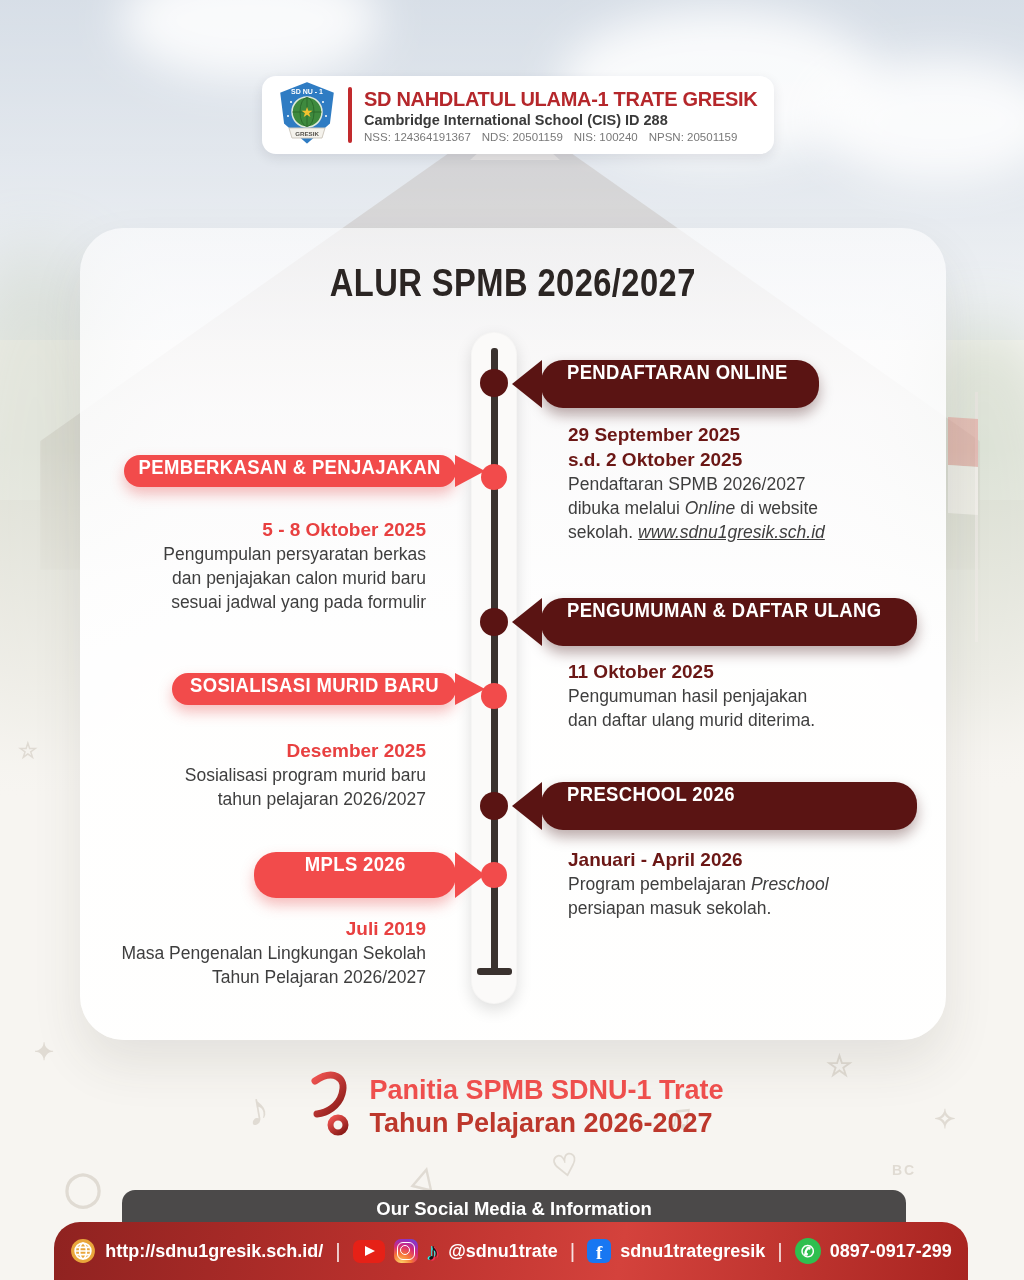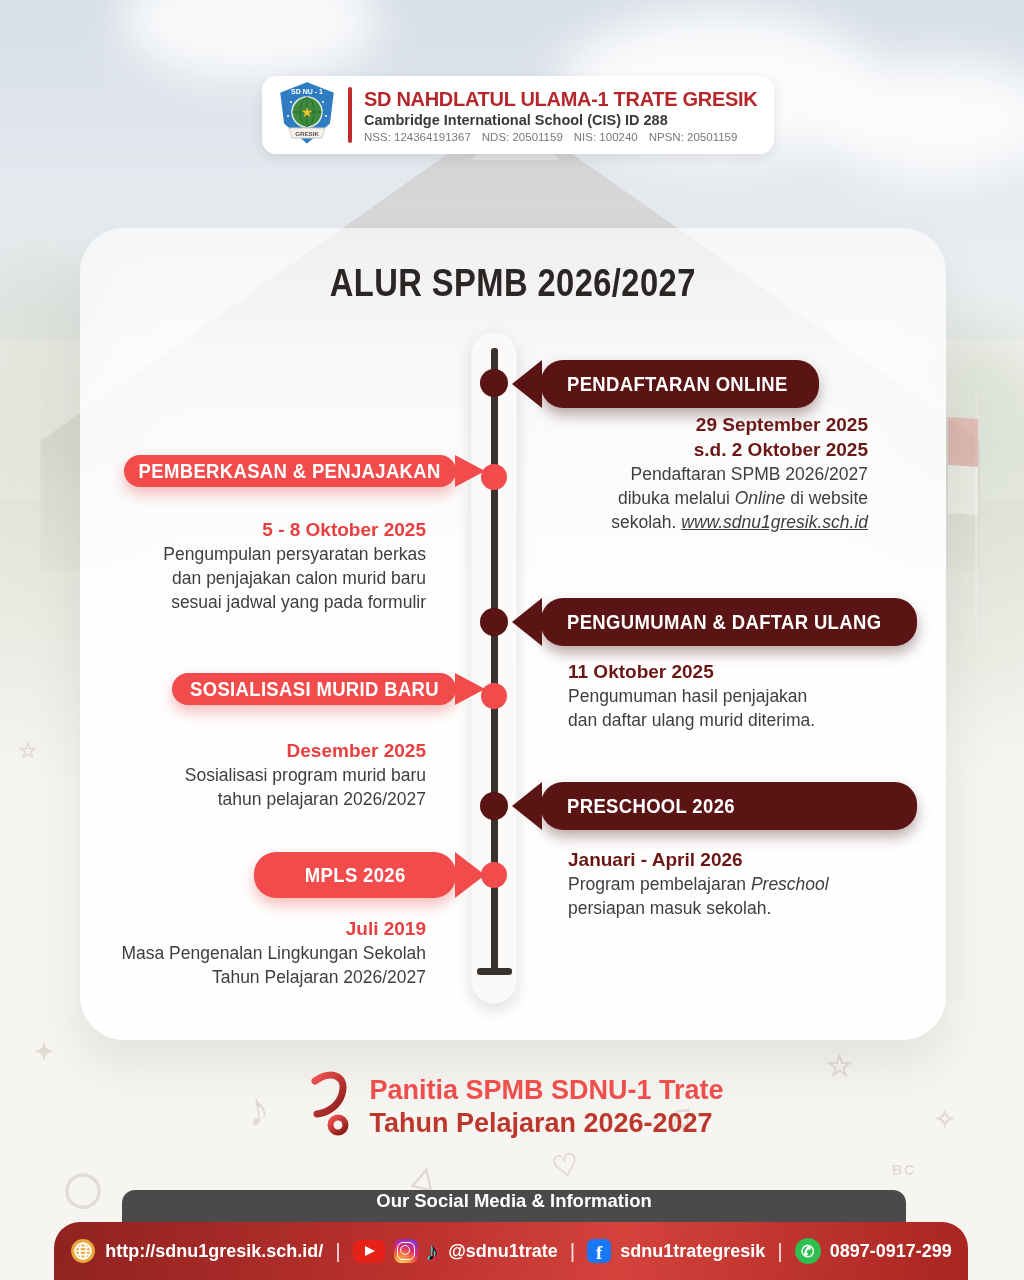--- a/index.html
+++ b/index.html
@@ -51,21 +51,21 @@
 
   .capsule{position:absolute;left:391px;top:104px;width:46px;height:672px;border-radius:23px;background:#fbfaf9;
     box-shadow:0 6px 16px rgba(0,0,0,.13),inset 0 0 0 1px rgba(0,0,0,.02);}
   .tl-line{position:absolute;left:411px;top:120px;width:7px;height:626px;background:#3a322f;border-radius:3px;}
   .tl-cap{position:absolute;left:397px;top:740px;width:35px;height:7px;background:#3a322f;border-radius:3px;}
   .dot{position:absolute;border-radius:50%;}
   .dot.maroon{width:28px;height:28px;background:var(--maroon);}
   .dot.red{width:26px;height:26px;background:var(--accent-red);}
 
   .banner{position:absolute;display:flex;align-items:stretch;}
-  .banner .rect{display:flex;align-items:center;color:#fff;font-weight:bold;}
+  .banner .rect{display:flex;align-items:flex-start;color:#fff;font-weight:bold;}
   .banner .label{display:inline-block;transform:scaleX(.88);transform-origin:left center;font-size:21px;letter-spacing:.4px;white-space:nowrap;}
   .banner.maroon .rect{background:var(--maroon);border-radius:22px;padding-left:26px;
     box-shadow:0 7px 14px rgba(60,12,12,.35);}
   .banner.maroon .tip{width:30px;background:var(--maroon);clip-path:polygon(100% 0,0 50%,100% 100%);margin-right:-1px;}
   .banner.red .rect{background:var(--accent-red);border-radius:22px;justify-content:center;
     box-shadow:0 7px 14px rgba(228,66,66,.35);}
   .banner.red .rect .label{transform-origin:center;}
   .banner.red .tip{width:30px;background:var(--accent-red);clip-path:polygon(0 0,100% 50%,0 100%);margin-left:-1px;}
 
   .txt{position:absolute;font-size:17.5px;color:#3e3e3e;line-height:24px;}
@@ -77,21 +77,21 @@
   .lnk{font-style:italic;text-decoration:underline;color:#3e3e3e;}
 
   
   .brand{position:absolute;left:0;right:0;top:1068px;display:flex;justify-content:center;align-items:center;gap:15px;z-index:5;}
   .brand-text{font-weight:bold;font-size:27px;line-height:33px;}
   .brand-l1{color:var(--footer-red-light);}
   .brand-l2{color:var(--footer-red-dark);}
 
   
   .social-tab{position:absolute;left:122px;top:1190px;width:784px;height:44px;background:var(--social-gray);
-    border-radius:13px 13px 0 0;z-index:5;text-align:center;color:#fff;font-weight:bold;font-size:18.5px;box-sizing:border-box;}
+    border-radius:13px 13px 0 0;z-index:5;text-align:center;color:#fff;font-weight:bold;font-size:18.5px;padding-top:8px;box-sizing:border-box;}
   .red-bar{position:absolute;left:54px;top:1222px;width:914px;height:58px;border-radius:26px 26px 0 0;z-index:6;
     background:linear-gradient(100deg,#8f2220 0%,#bb312d 38%,#d4423c 62%,#a82521 100%);
     display:flex;align-items:center;justify-content:center;gap:9px;color:#fff;font-weight:bold;font-size:18px;}
   .red-bar .sep{font-weight:normal;opacity:.85;font-size:21px;margin:0 3px;}
   .ic{flex:0 0 auto;display:flex;align-items:center;justify-content:center;}
   .ic-yt{width:32px;height:23px;background:#e62117;border-radius:7px;position:relative;}
   .ic-yt::after{content:"";position:absolute;left:12px;top:6px;border-left:10px solid #fff;
     border-top:5.5px solid transparent;border-bottom:5.5px solid transparent;}
   .ic-ig{width:24px;height:24px;border-radius:7px;position:relative;
     background:radial-gradient(circle at 28% 110%,#fdd066 8%,#f77737 36%,#d62976 62%,#962fbf 82%,#4f5bd5 100%);}
@@ -177,21 +177,21 @@
     <div class="dot red" style="left:401px;top:455px;"></div>
     <div class="dot maroon" style="left:400px;top:564px;"></div>
     <div class="dot red" style="left:401px;top:634px;"></div>
 
     <div class="banner maroon" style="left:432px;top:132px;height:48px;">
       <span class="tip"></span>
       <span class="rect" style="width:252px;">
           <span class="label">PENDAFTARAN ONLINE</span>
         </span>
     </div>
-    <div class="txt left" style="left:488px;top:184px;width:300px;text-align:right;">
+    <div class="txt left" style="left:488px;top:194px;width:300px;">
       <div class="date m">29 September 2025</div>
       <div class="date m">s.d. 2 Oktober 2025</div>
       <div>Pendaftaran SPMB 2026/2027</div>
       <div><span>dibuka melalui </span><i>Online</i><span> di website</span></div>
       <div><span>sekolah. </span><span class="lnk">www.sdnu1gresik.sch.id</span></div>
     </div>
 
     <div class="banner red" style="left:44px;top:227px;height:32px;">
       <span class="rect" style="width:332px;">
           <span class="label">PEMBERKASAN &amp; PENJAJAKAN</span>

